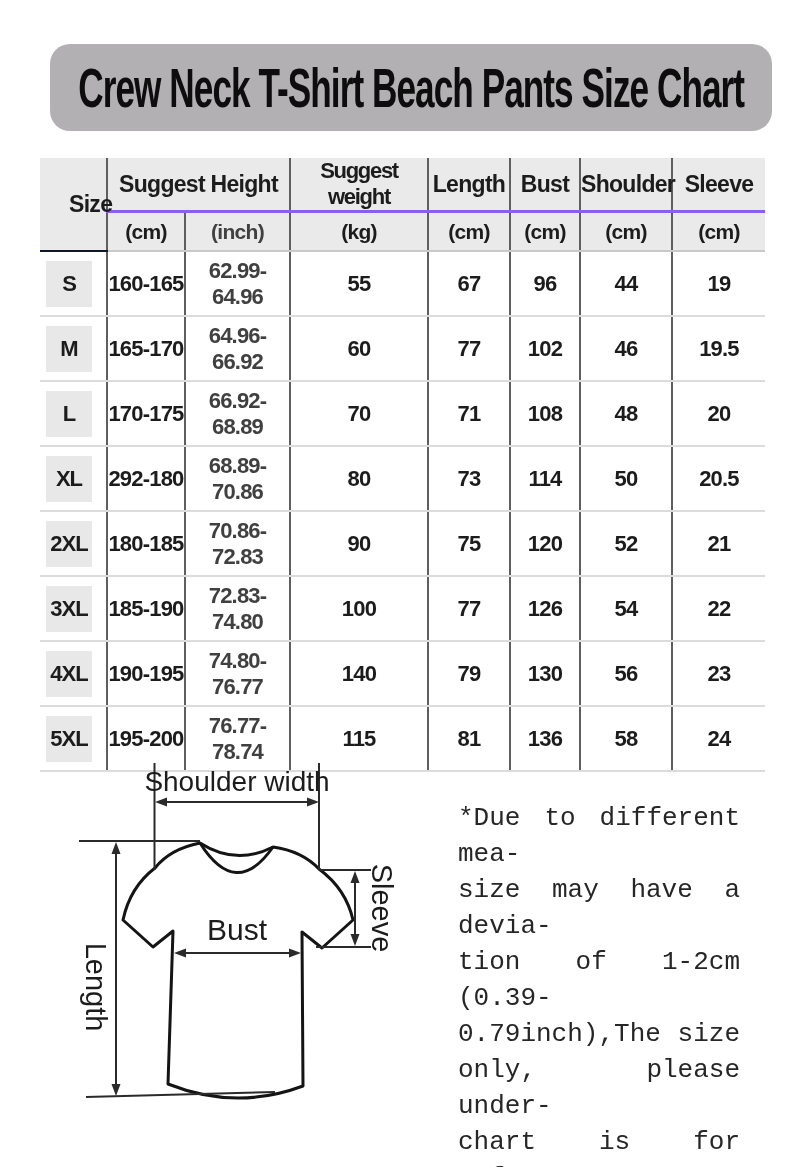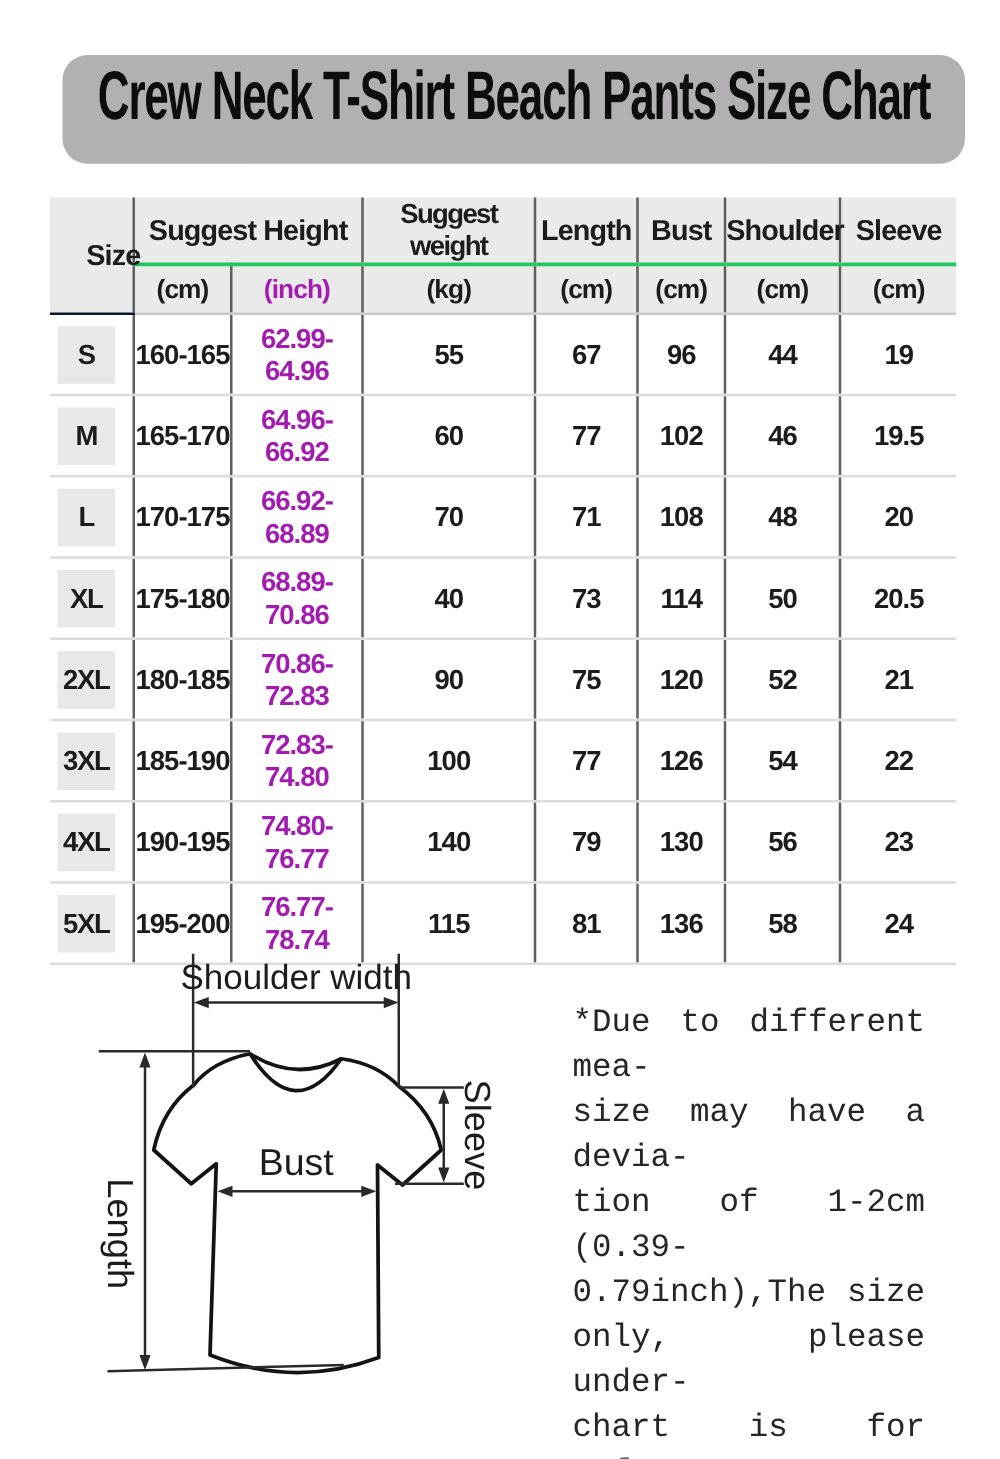--- a/index.html
+++ b/index.html
@@ -13,21 +13,21 @@
   }
 
   
   .banner {
     position: absolute;
     left: 50px; top: 44px;
     width: 722px; height: 87px;
     background: #b3b0b3;
     border-radius: 20px;
     display: flex;
-    align-items: flex-start;
+    align-items: center;
     justify-content: center;
   }
   .banner-title {
     font-size: 55px;
     font-weight: 700;
     letter-spacing: -1.5px;
     color: #0d0d0d;
     white-space: nowrap;
     transform: scaleX(0.64);
   }
@@ -57,25 +57,25 @@
     padding: 0;
   }
   .size-table thead th {
     background: #eaeaea;
     font-size: 23px;
     font-weight: 700;
     letter-spacing: -0.7px;
   }
   .size-table tr.hrow1 th { height: 47px; }
   .size-table tr.hrow2 th { height: 37px; font-size: 21px; }
-  .size-table tr.hrow1 th:not(.size-h) { border-bottom: 3px solid #22c55e; }
+  .size-table tr.hrow1 th:not(.size-h) { border-bottom: 3px solid #8b5cf6; }
   .size-table tr.hrow2 th { border-bottom: 2px solid #c9c9c9; }
   .size-table th.size-h { border-left: none; border-bottom: 2px solid #0f172a; padding-left: 29px; }
   .size-table th.tight { letter-spacing: -1.3px; font-size: 22px; }
-  .size-table .red { color: #a21caf; }
+  .size-table .red { color: #404040; }
 
   .size-table tbody td {
     height: 63px;
     font-size: 22px;
     font-weight: 700;
     letter-spacing: -0.8px;
     border-bottom: 2px solid #dcdcdc;
     background: #ffffff;
   }
   .size-table tbody td.size-cell { border-left: none; }
@@ -184,23 +184,23 @@
           <td>70</td>
           <td>71</td>
           <td>108</td>
           <td>48</td>
           <td>20</td>
         </tr>
         <tr>
           <td class="size-cell">
             <div class="chip">XL</div>
           </td>
-          <td>175-180</td>
+          <td>292-180</td>
           <td class="red">68.89-70.86</td>
-          <td>40</td>
+          <td>80</td>
           <td>73</td>
           <td>114</td>
           <td>50</td>
           <td>20.5</td>
         </tr>
         <tr>
           <td class="size-cell">
             <div class="chip">2XL</div>
           </td>
           <td>180-185</td>

